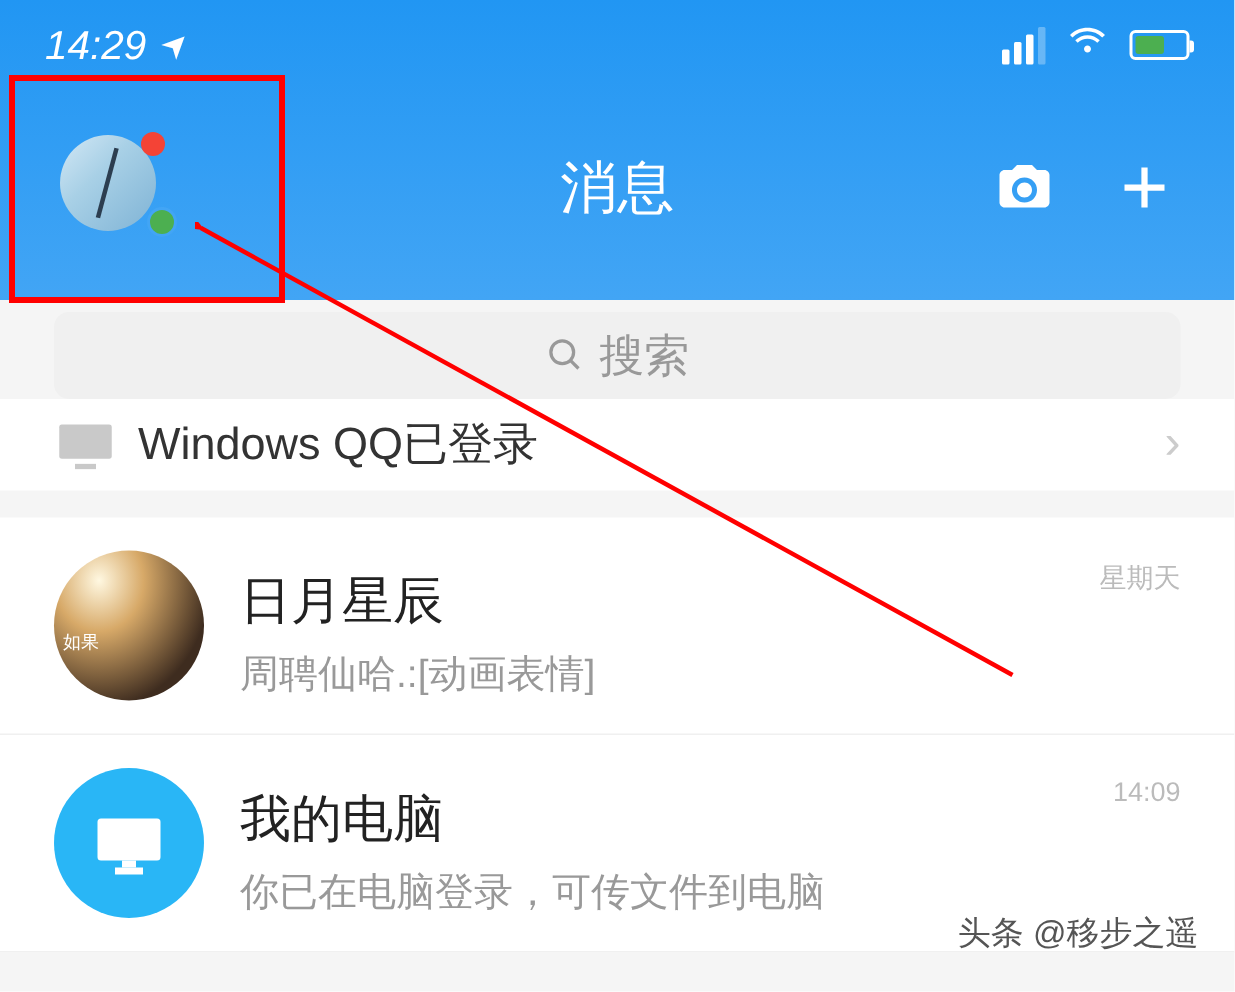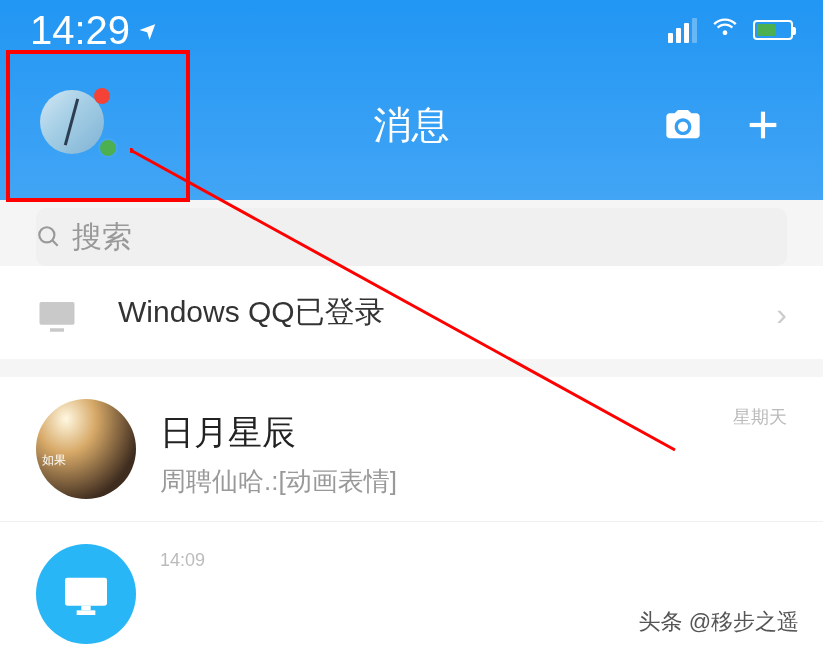--- a/index.html
+++ b/index.html
@@ -23,22 +23,23 @@
       align-items: center;
       padding: 12px 30px;
       height: 60px;
     }
     .status-left {
       display: flex;
       align-items: center;
       gap: 10px;
     }
     .time {
-      font-size: 40px;
+      font-size: 27px;
       font-weight: 500;
+      font-style: italic;
     }
     .location-arrow {
       font-size: 22px;
       transform: rotate(-45deg);
       display: inline-block;
     }
     .status-right {
       display: flex;
       align-items: center;
       gap: 14px;
@@ -150,33 +151,34 @@
       height: 40px;
       cursor: pointer;
     }
     .search-bar {
       margin: 8px 36px 0;
       background: #f0f0f0;
       border-radius: 10px;
       height: 58px;
       display: flex;
       align-items: center;
+      justify-content: center;
       gap: 10px;
       color: #999;
       font-size: 30px;
     }
     .content {
       background: white;
     }
     .login-row {
       display: flex;
-      align-items: flex-end;
-      padding: 26px 36px;
+      align-items: flex-start;
+      padding: 10px 36px;
       border-bottom: 18px solid #f5f5f5;
-      gap: 40px;
+      gap: 14px;
     }
     .monitor-icon-small {
       width: 42px;
       height: 38px;
       opacity: 0.45;
     }
     .login-text {
       flex: 1;
       font-size: 30px;
       color: #333;
@@ -342,20 +344,24 @@
   </div>
 
   <div class="chat-item">
     <div class="chat-avatar chat-avatar-2">
       <svg width="56" height="56" viewBox="0 0 24 24" fill="white">
           <rect x="3" y="5" width="18" height="12" rx="1"></rect>
           <rect x="8" y="19" width="8" height="2"></rect>
           <rect x="10" y="17" width="4" height="2"></rect>
         </svg>
     </div>
+    <div class="chat-body">
+      <div class="chat-title">我的电脑</div>
+      <div class="chat-preview">你已在电脑登录，可传文件到电脑</div>
+    </div>
     <div class="chat-time">14:09</div>
   </div>
 </div>
 
 <div class="highlight-box"></div>
 <svg class="arrow-line" width="560" height="320">
   <defs>
     <marker id="arrowhead" markerWidth="10" markerHeight="8" refX="1" refY="4" orient="auto">
       <polygon points="10 0, 0 4, 10 8" fill="#ff0000"></polygon>
     </marker>

